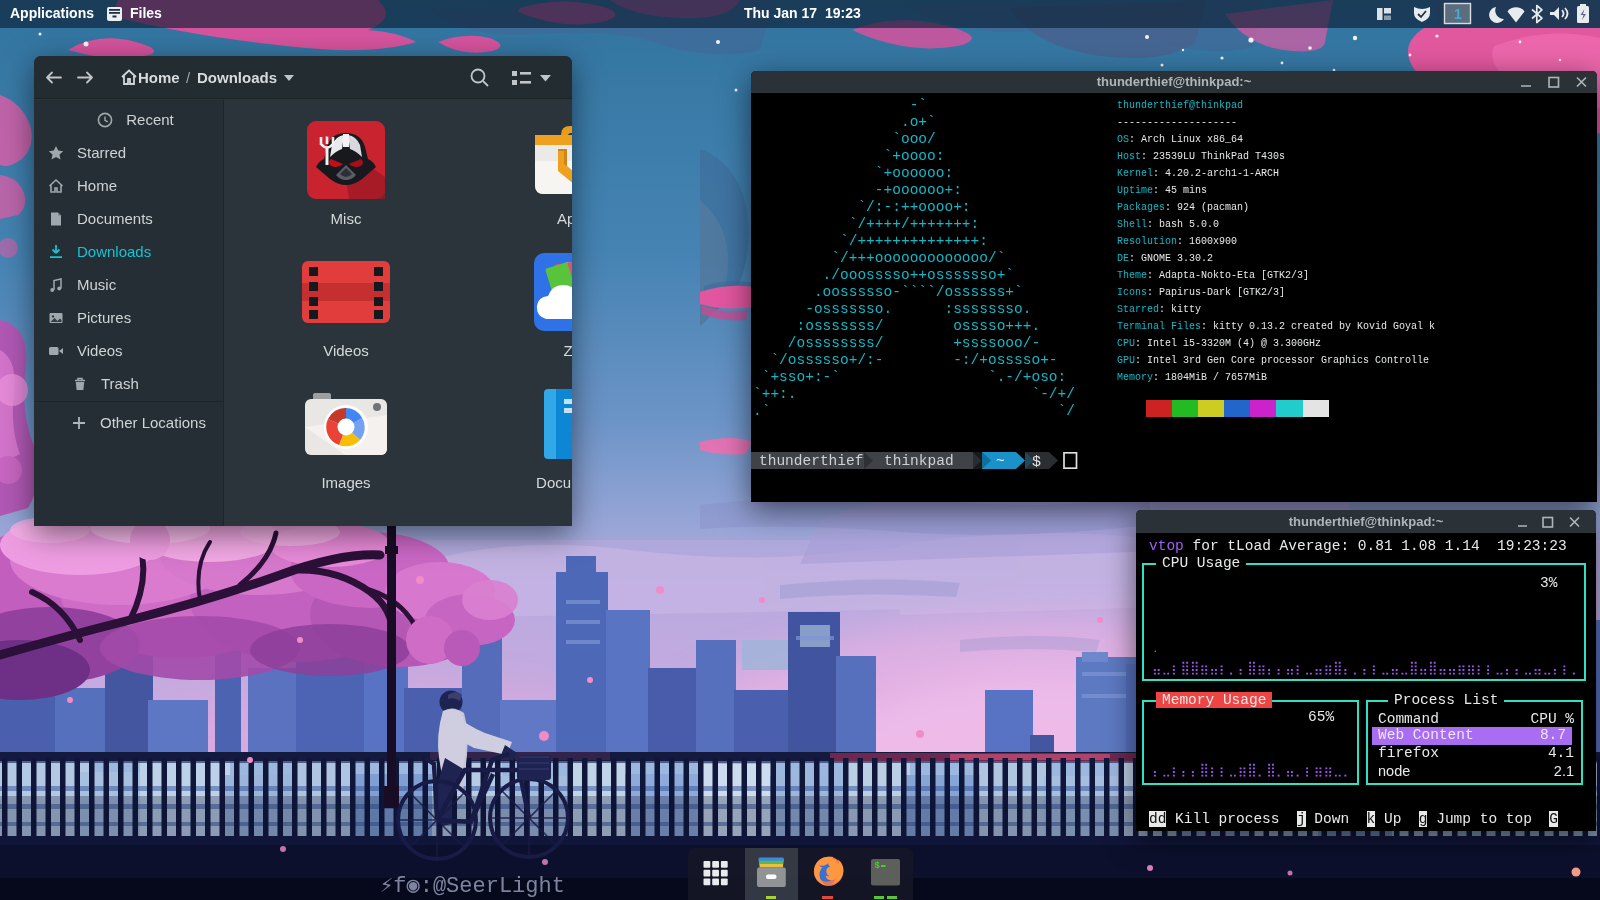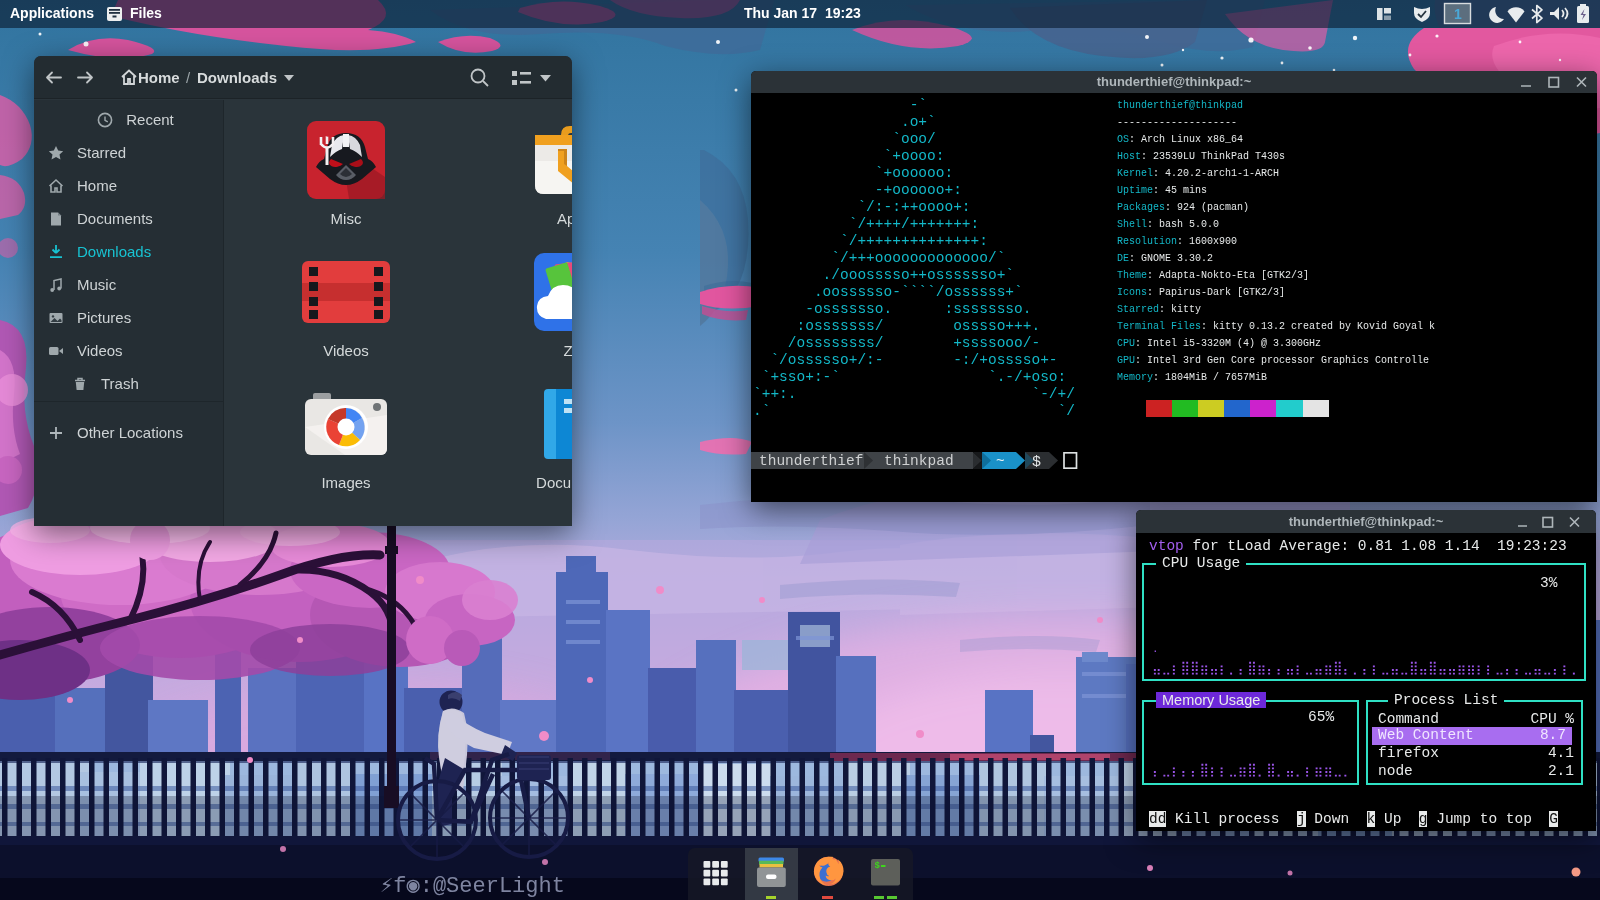--- a/index.html
+++ b/index.html
@@ -515,21 +515,21 @@
         </svg>Pictures</div>
     <div class="srow" style="top:234px;"><svg width="16" height="16" viewBox="0 0 16 16">
           <rect x="1" y="4" width="9.5" height="8" rx="1.5" fill="#9fa8ac"></rect>
           <path d="M11,8 l4,-3 v6 z" fill="#9fa8ac"></path>
         </svg>Videos</div>
     <div class="srow" style="top:267px;margin-left:24px;"><svg width="16" height="16" viewBox="0 0 16 16">
           <path d="M3,4.5 h10 M6,4 V2.5 h4 V4" stroke="#9fa8ac" stroke-width="1.5" fill="none"></path>
           <path d="M3.8,6 h8.4 l-.8,8 h-6.8 z" fill="#9fa8ac"></path>
         </svg>Trash</div>
     <div style="position:absolute; top:301px; left:0; width:100%; height:1px; background:#1e262b;"></div>
-    <div class="srow" style="top:316px;"><svg width="16" height="16" viewBox="0 0 16 16">
+    <div class="srow" style="top:306px;padding-left:23px;"><svg width="16" height="16" viewBox="0 0 16 16">
           <path d="M8,2 v12 M2,8 h12" stroke="#aeb6ba" stroke-width="1.8"></path>
         </svg>Other Locations</div>
   </div>
   <div id="fmain">
 
     <div class="ficon" style="left:63px; top:21px;">
       <svg width="78" height="78" viewBox="0 0 78 78">
         <rect x="0" y="0" width="78" height="78" rx="9" fill="#c8232e"></rect>
         <path d="M34,26 L78,56 V78 H42 z" fill="#9c1a24" opacity="0.75"></path>
 
@@ -718,30 +718,30 @@
   <div class="tbody" style="font-size:14.5px;">
     <div style="position:absolute; left:13px; top:5px; width:440px; white-space:pre; font-family:'Liberation Mono',monospace;"><span style="color:#a35ef0;">vtop</span><span class="wh"> for tLoad Average: 0.81 1.08 1.14  19:23:23</span></div>
 
     <div style="position:absolute; left:6px; top:30px; width:444px; height:118px; border:2px solid #2fe0c4;"></div>
     <div style="position:absolute; left:20px; top:22px; background:#000; padding:0 6px; color:#e8eaea; font-family:'Liberation Mono',monospace;">CPU Usage</div>
     <div style="position:absolute; left:404px; top:42px; color:#e8eaea; font-family:'Liberation Mono',monospace;">3%</div>
     <div style="position:absolute; left:16px; top:127px; width:426px; height:18px; overflow:hidden;"><span style="color:#9a55e8; font-family:'Liberation Mono',monospace; font-size:13px;">⣤⣀⡆⣿⣿⣶⣤⡆⡀⡄⣿⣶⡄⡄⣤⡆⣀⣤⣶⣿⡄⡀⡄⡆⣀⣤⣀⣿⣤⣿⣤⣤⣶⣶⡆⡆⣀⡄⡄⣀⣤⣀⡄⡆⡀⡀⣀⣤⣶⡄⣶⣶⣀⣶⡀</span></div>
     <div style="position:absolute; left:16px; top:110px; color:#9a55e8; font-family:'Liberation Mono',monospace; font-size:11px;">.</div>
 
     <div style="position:absolute; left:6px; top:167px; width:217px; height:85px; border:2px solid #2fe0c4;"></div>
-    <div style="position:absolute; left:20px; top:159px; background:#6d28d9; padding:0 6px; color:#e8eaea; font-family:Liberation Sans, sans-serif;">Memory Usage</div>
+    <div style="position:absolute; left:20px; top:159px; background:#ef4444; padding:0 6px; color:#e8eaea; font-family:Liberation Mono, monospace;">Memory Usage</div>
     <div style="position:absolute; left:172px; top:176px; color:#e8eaea; font-family:'Liberation Mono',monospace;">65%</div>
     <div style="position:absolute; left:16px; top:229px; width:196px; height:16px; overflow:hidden;"><span style="color:#9a55e8; font-family:'Liberation Mono',monospace; font-size:13px;">⡄⣀⡆⡄⡄⣿⡆⡆⣀⣶⣿⡀⣿⡀⣤⡀⡆⣶⣶⣀⣀⣤⣿⣶⡄⡀</span></div>
 
     <div style="position:absolute; left:230px; top:167px; width:217px; height:85px; border:2px solid #2fe0c4;"></div>
     <div style="position:absolute; left:252px; top:159px; background:#000; padding:0 6px; color:#e8eaea; font-family:'Liberation Mono',monospace;">Process List</div>
     <div style="position:absolute; left:242px; top:178px; width:196px; color:#e8eaea; font-family:'Liberation Mono',monospace;">Command<span style="float:right;">CPU %</span></div>
     <div style="position:absolute; left:236px; top:194px; width:200px; height:18px; background:#a86df0; color:#f0e6ff; font-family:'Liberation Mono',monospace; padding:0 6px;">Web Content<span style="float:right;">8.7</span></div>
     <div style="position:absolute; left:242px; top:212px; width:196px; color:#e8eaea; font-family:'Liberation Mono',monospace;">firefox<span style="float:right;">4.1</span></div>
-    <div style="position:absolute; left:242px; top:230px; width:196px; color:#e8eaea; font-family:Liberation Mono, monospace;">node<span style="float:right;">2.1</span></div>
+    <div style="position:absolute; left:242px; top:230px; width:196px; color:#e8eaea; font-family:Liberation Sans, sans-serif;">node<span style="float:right;">2.1</span></div>
 
     <div style="position:absolute; left:13px; top:278px; white-space:pre; font-family:'Liberation Mono',monospace; color:#e8eaea;"><span style="background:#e8eaea;color:#111;">dd</span> Kill process  <span style="background:#e8eaea;color:#111;">j</span> Down  <span style="background:#e8eaea;color:#111;">k</span> Up  <span style="background:#e8eaea;color:#111;">g</span> Jump to top  <span style="background:#e8eaea;color:#111;">G</span></div>
   </div>
 </div>
 
 <div id="dock">
   <svg width="225" height="52" viewBox="0 0 225 52">
     <rect x="57" y="0" width="53" height="52" fill="#3a3f4a" opacity="0.85"></rect>
 
     <g fill="#e8eaec">

